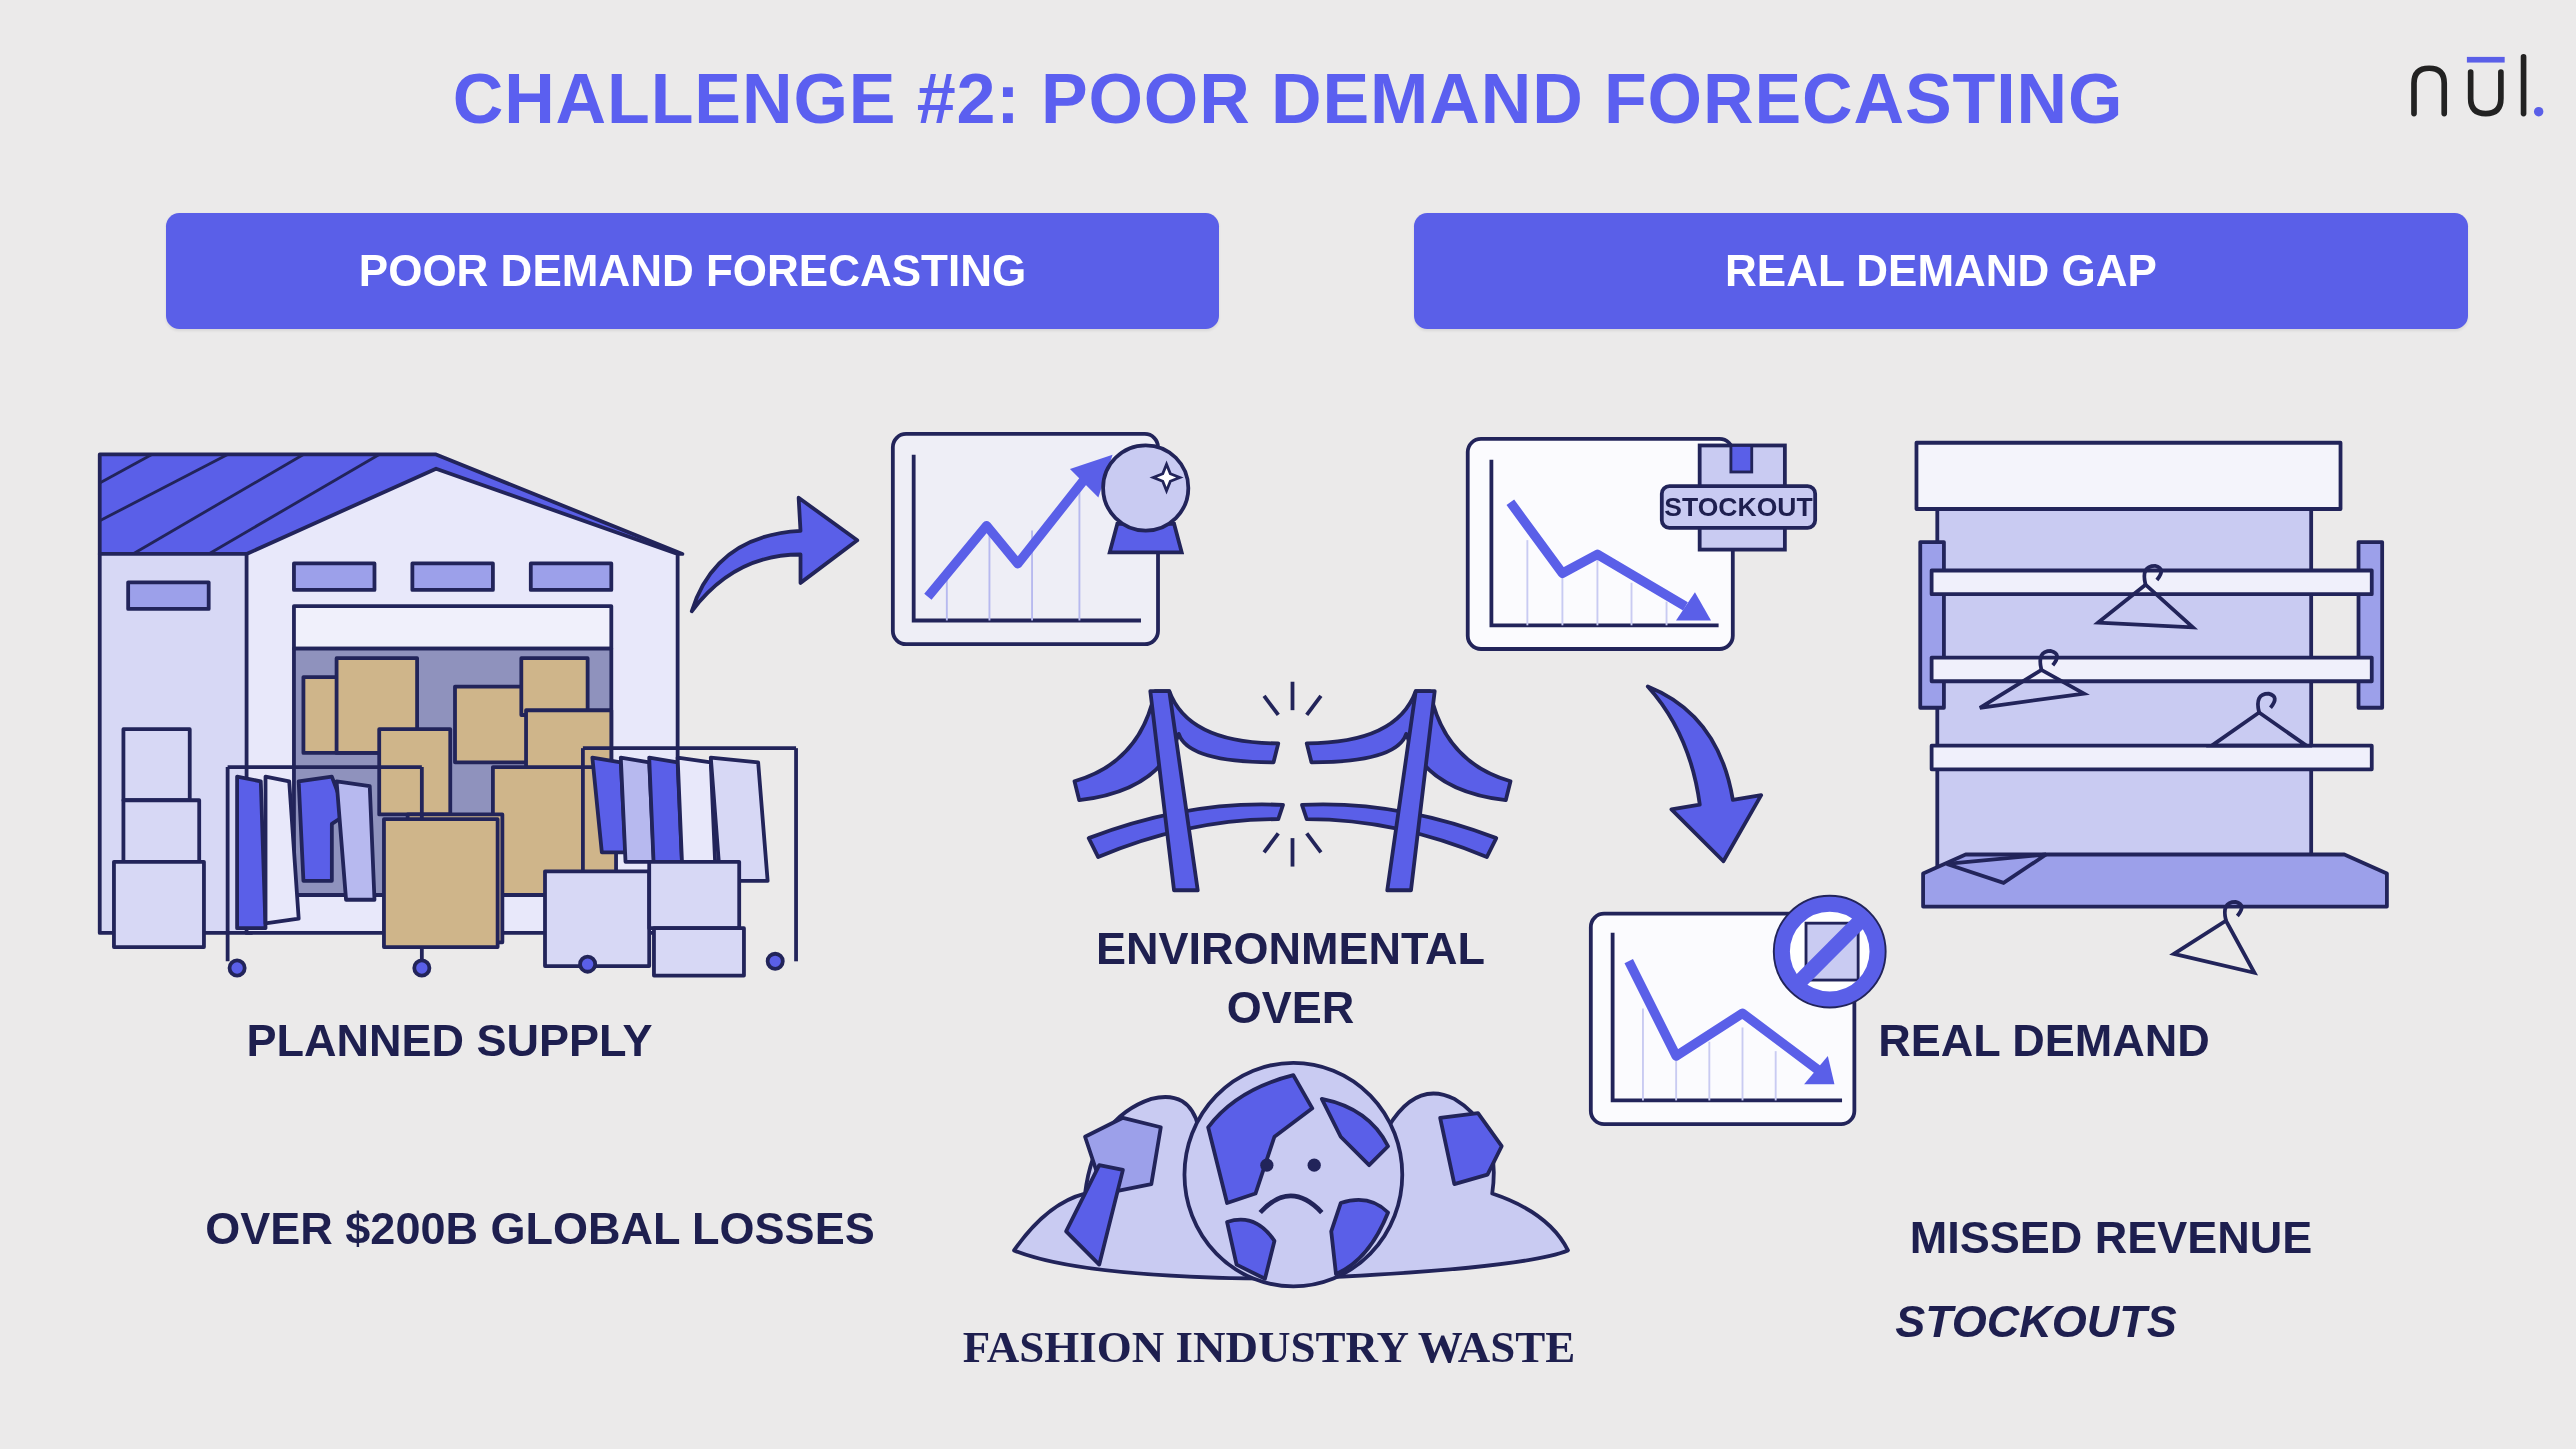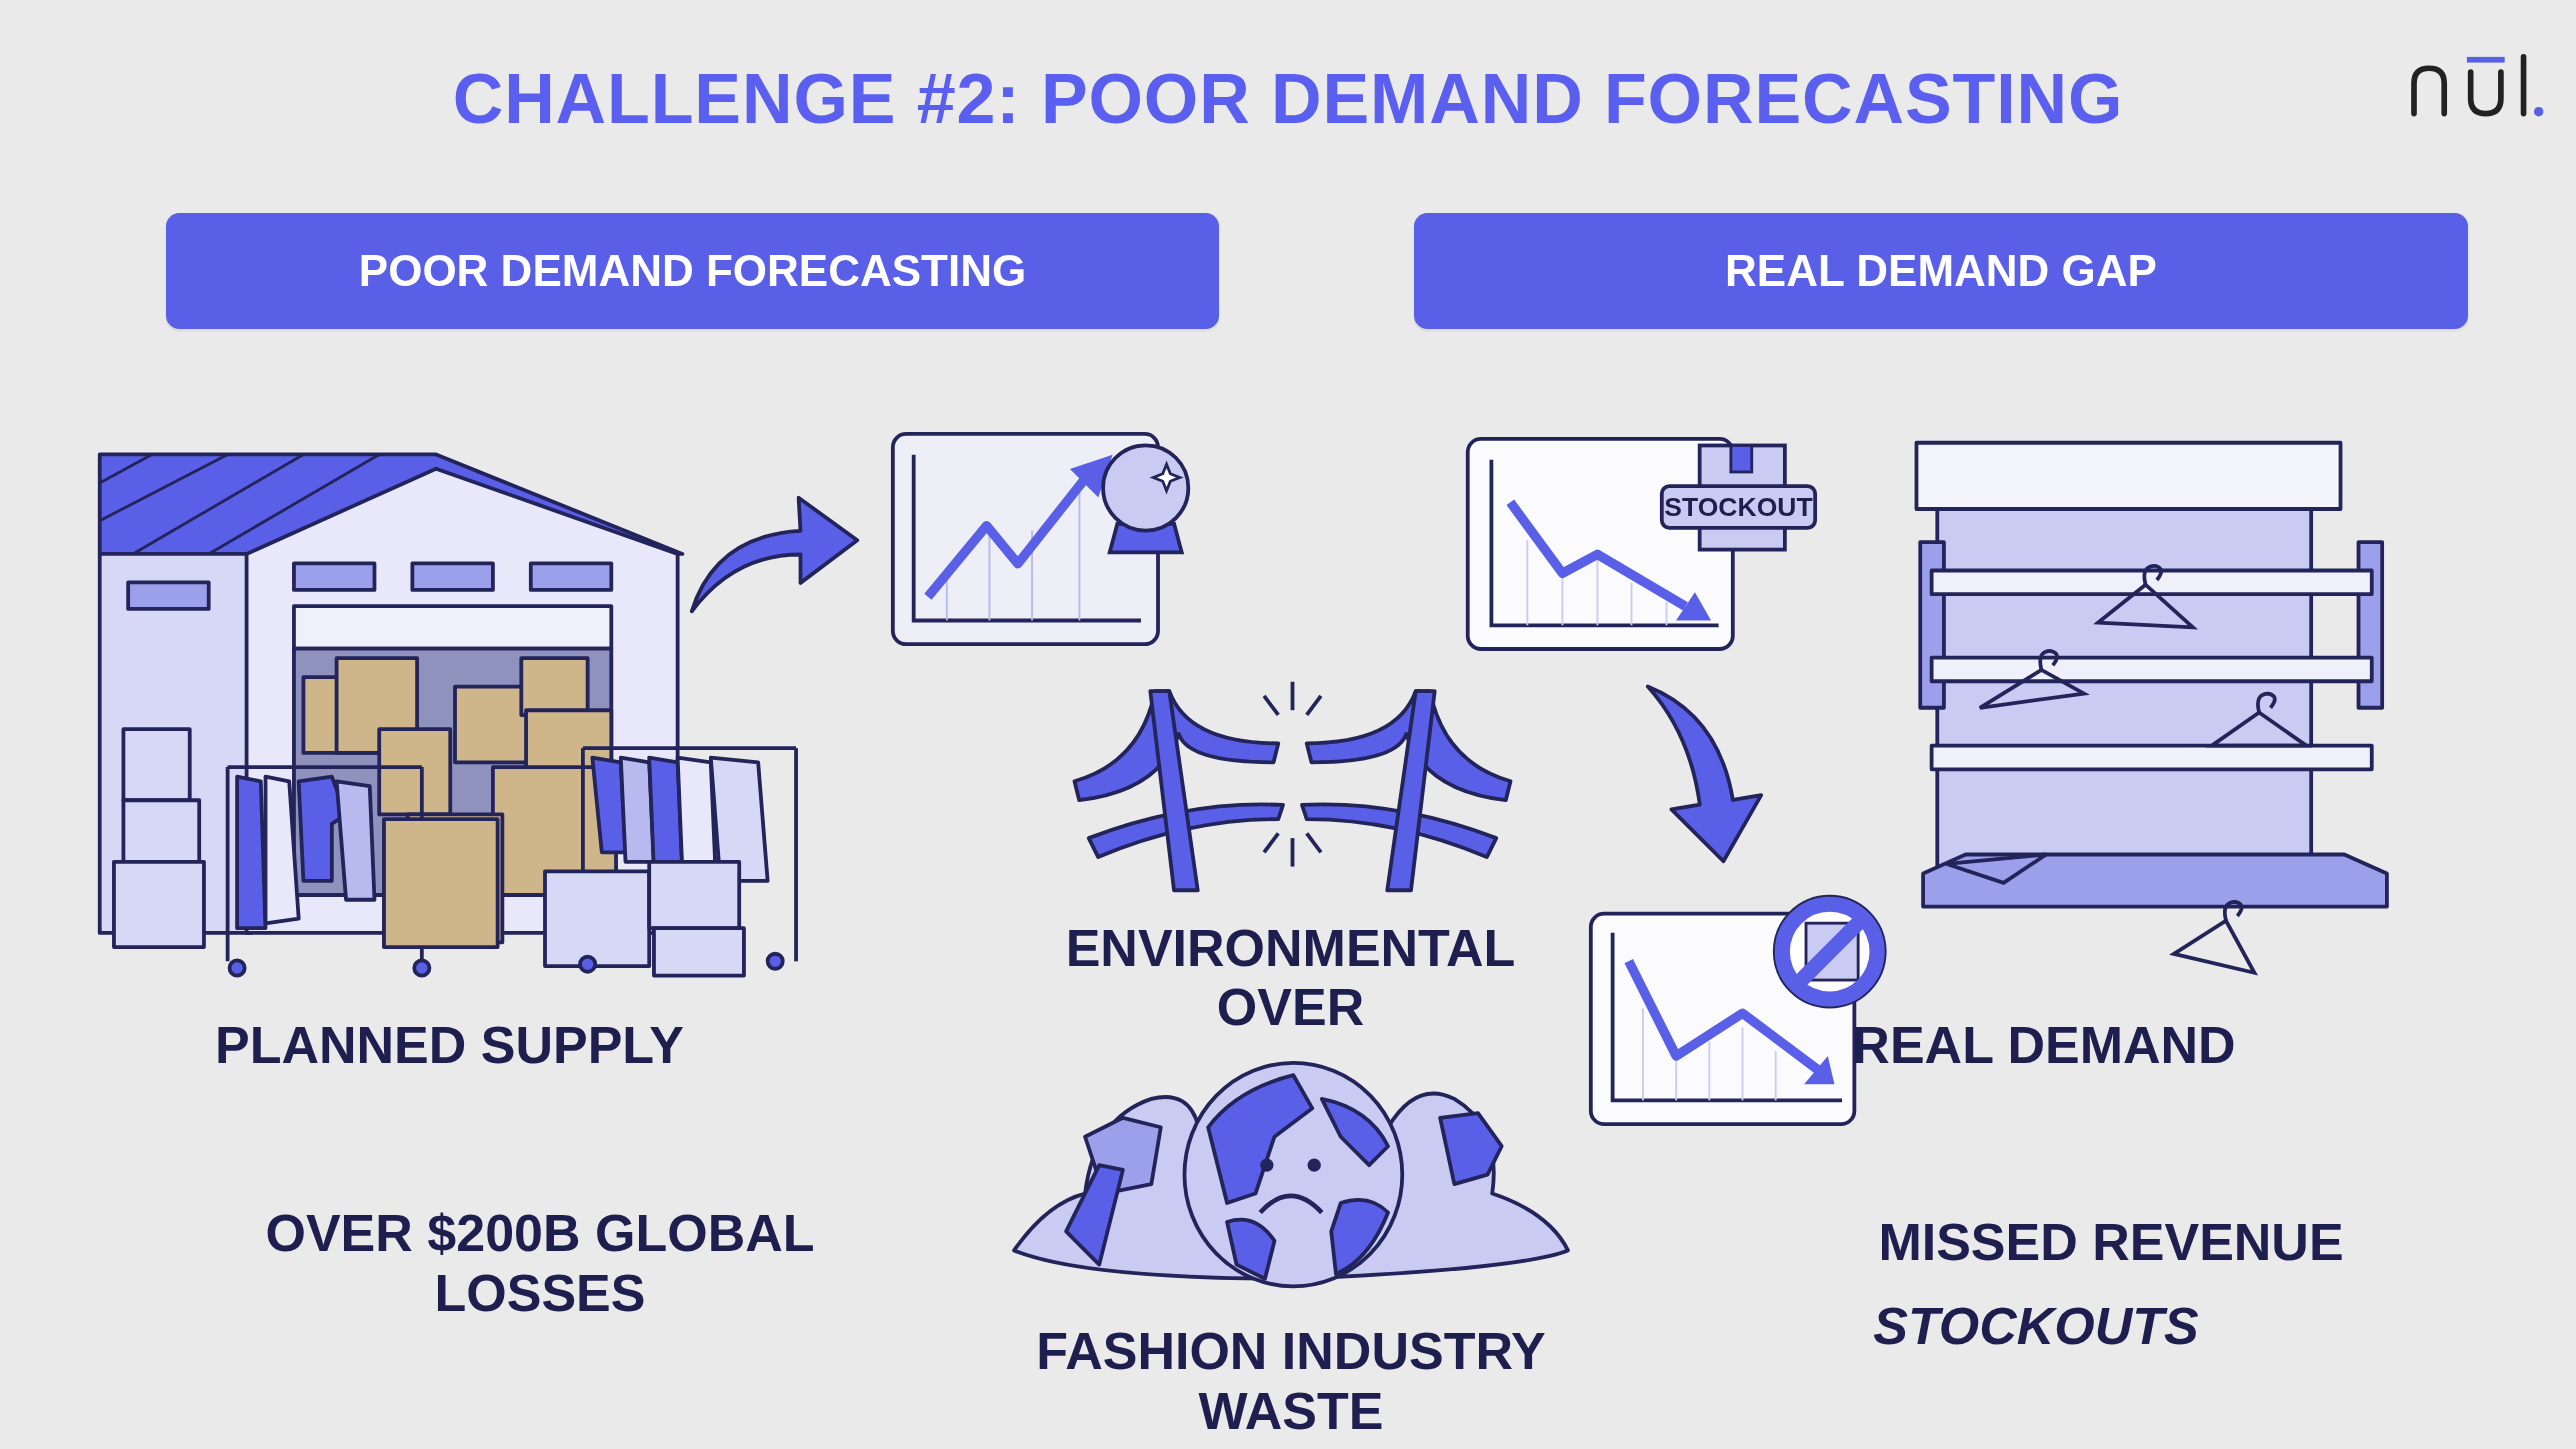--- a/index.html
+++ b/index.html
@@ -3,21 +3,21 @@
 <meta charset="utf-8">
 <style>
   html,body{margin:0;padding:0;}
   body{width:2576px;height:1449px;background:#ebeaea;position:relative;overflow:hidden;font-family:"Liberation Sans","DejaVu Sans",sans-serif;}
   .abs{position:absolute;}
   .title{left:0;width:2576px;top:59px;text-align:center;color:#5b5ff0;font-weight:bold;font-size:70px;letter-spacing:0.9px;}
   .logo{left:2406px;top:38px;width:152px;height:85px;}
   .banner{background:#5a5fe8;border-radius:13.3px;color:#fff;font-weight:bold;font-size:44px;display:flex;align-items:center;justify-content:center;box-shadow:0 1.9px 2.8px rgba(0,0,0,.08);}
   .b1{left:166px;top:213px;width:1053px;height:116px;}
   .b2{left:1414px;top:213px;width:1054px;height:116px;}
-  .lbl{color:#1e1f4f;font-weight:bold;font-size:52px;text-align:center;}
+  .lbl{color:#1e1f4f;font-weight:bold;font-size:45px;text-align:center;}
   svg{overflow:visible;}
 </style>
 </head>
 <body>
 
 <div class="abs title">CHALLENGE #2: POOR DEMAND FORECASTING</div>
 
 <div class="abs logo">
   <svg width="152" height="85" viewBox="0 0 160 90">
     <path d="M8 80 V48 Q8 32 24 32 Q40 32 40 48 V80" fill="none" stroke="#222" stroke-width="6" stroke-linecap="round"></path>
@@ -214,17 +214,17 @@
     <circle cx="322" cy="110" r="7" fill="#22245a"></circle>
   <path d="M265 160 Q297 125 330 160" fill="none" stroke="#22245a" stroke-width="5"></path>
 </svg>
 
 <div class="abs lbl" style="left:189px;top:1015px;width:521px;">PLANNED SUPPLY</div>
 <div class="abs lbl" style="left:161px;top:1203px;width:758px;">OVER $200B GLOBAL LOSSES</div>
 <div class="abs lbl" style="left:1023px;top:919px;width:535px;line-height:59px;">
   <div>ENVIRONMENTAL</div>
   <div>OVER</div>
 </div>
-<div class="abs lbl" style="left:938px;top:1321px;width:706px;">FASHION INDUSTRY WASTE</div>
+<div class="abs lbl" style="left:916px;top:1321px;width:706px;font-family:Liberation Serif, serif;">FASHION INDUSTRY WASTE</div>
 <div class="abs lbl" style="left:1824px;top:1015px;width:440px;">REAL DEMAND</div>
 <div class="abs lbl" style="left:1874px;top:1212px;width:474px;">MISSED REVENUE</div>
 <div class="abs lbl" style="left:1799px;top:1296px;width:474px;font-style:italic;">STOCKOUTS</div>
 
 
 </body></html>

